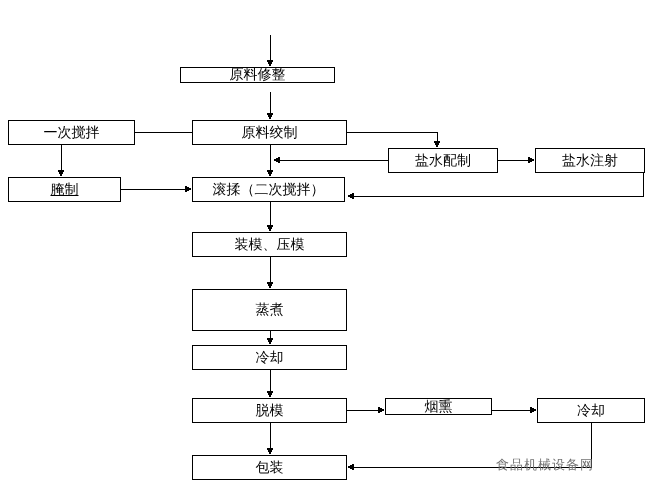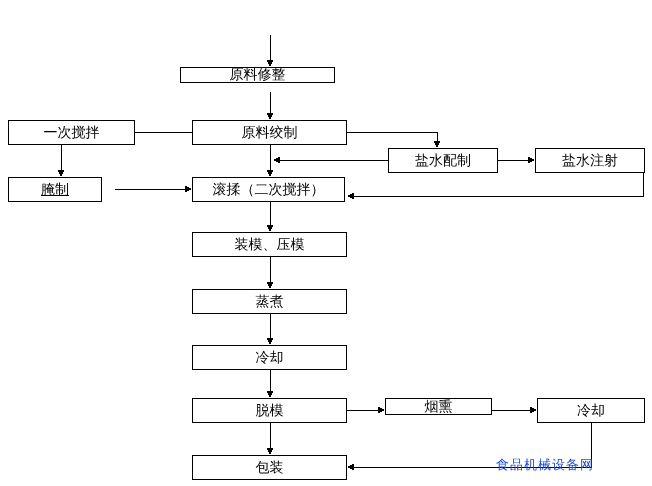--- a/index.html
+++ b/index.html
@@ -33,21 +33,21 @@
     top: 0;
     width: 652px;
     height: 486px;
     pointer-events: none;
   }
   .watermark {
     position: absolute;
     left: 496px;
     top: 456px;
     font-size: 13px;
-    color: #1d4ed8;
+    color: #737373;
     letter-spacing: 1px;
     white-space: nowrap;
   }
 </style>
 </head>
 <body>
 
 <div class="canvas">
 
   <svg class="connectors" width="652" height="486" viewBox="0 0 652 486" shape-rendering="crispEdges">
@@ -106,27 +106,27 @@
       <polygon points="530,406.5 530,413.5 537,410"></polygon>
     </g>
   </svg>
 
   <div class="watermark">食品机械设备网</div>
 
   <div class="box" style="left:180px; top:67px;  width:155px; height:16px;">原料修整</div>
   <div class="box" style="left:192px; top:120px; width:155px; height:25px;">原料绞制</div>
   <div class="box" style="left:192px; top:177px; width:153px; height:25px;">滚揉（二次搅拌）</div>
   <div class="box" style="left:192px; top:232px; width:155px; height:25px;">装模、压模</div>
-  <div class="box" style="left:192px; top:289px; width:155px; height:25px;">蒸煮</div>
+  <div class="box" style="left:192px; top:289px; width:155px; height:42px;">蒸煮</div>
   <div class="box" style="left:192px; top:345px; width:155px; height:25px;">冷却</div>
   <div class="box" style="left:192px; top:398px; width:155px; height:25px;">脱模</div>
   <div class="box" style="left:192px; top:455px; width:155px; height:25px;">包装</div>
 
   <div class="box" style="left:8px; top:120px; width:127px; height:25px;">一次搅拌</div>
-  <div class="box" style="left:8px; top:177px; width:94px; height:25px;text-decoration:underline;">腌制</div>
+  <div class="box" style="left:8px; top:177px; width:113px; height:25px;text-decoration:underline;">腌制</div>
 
   <div class="box" style="left:388px; top:148px; width:110px; height:25px;">盐水配制</div>
   <div class="box" style="left:535px; top:148px; width:110px; height:25px;">盐水注射</div>
 
   <div class="box" style="left:385px; top:398px; width:107px; height:17px;">烟熏</div>
   <div class="box" style="left:537px; top:398px; width:108px; height:25px;">冷却</div>
 
 </div>
 
 </body></html>

